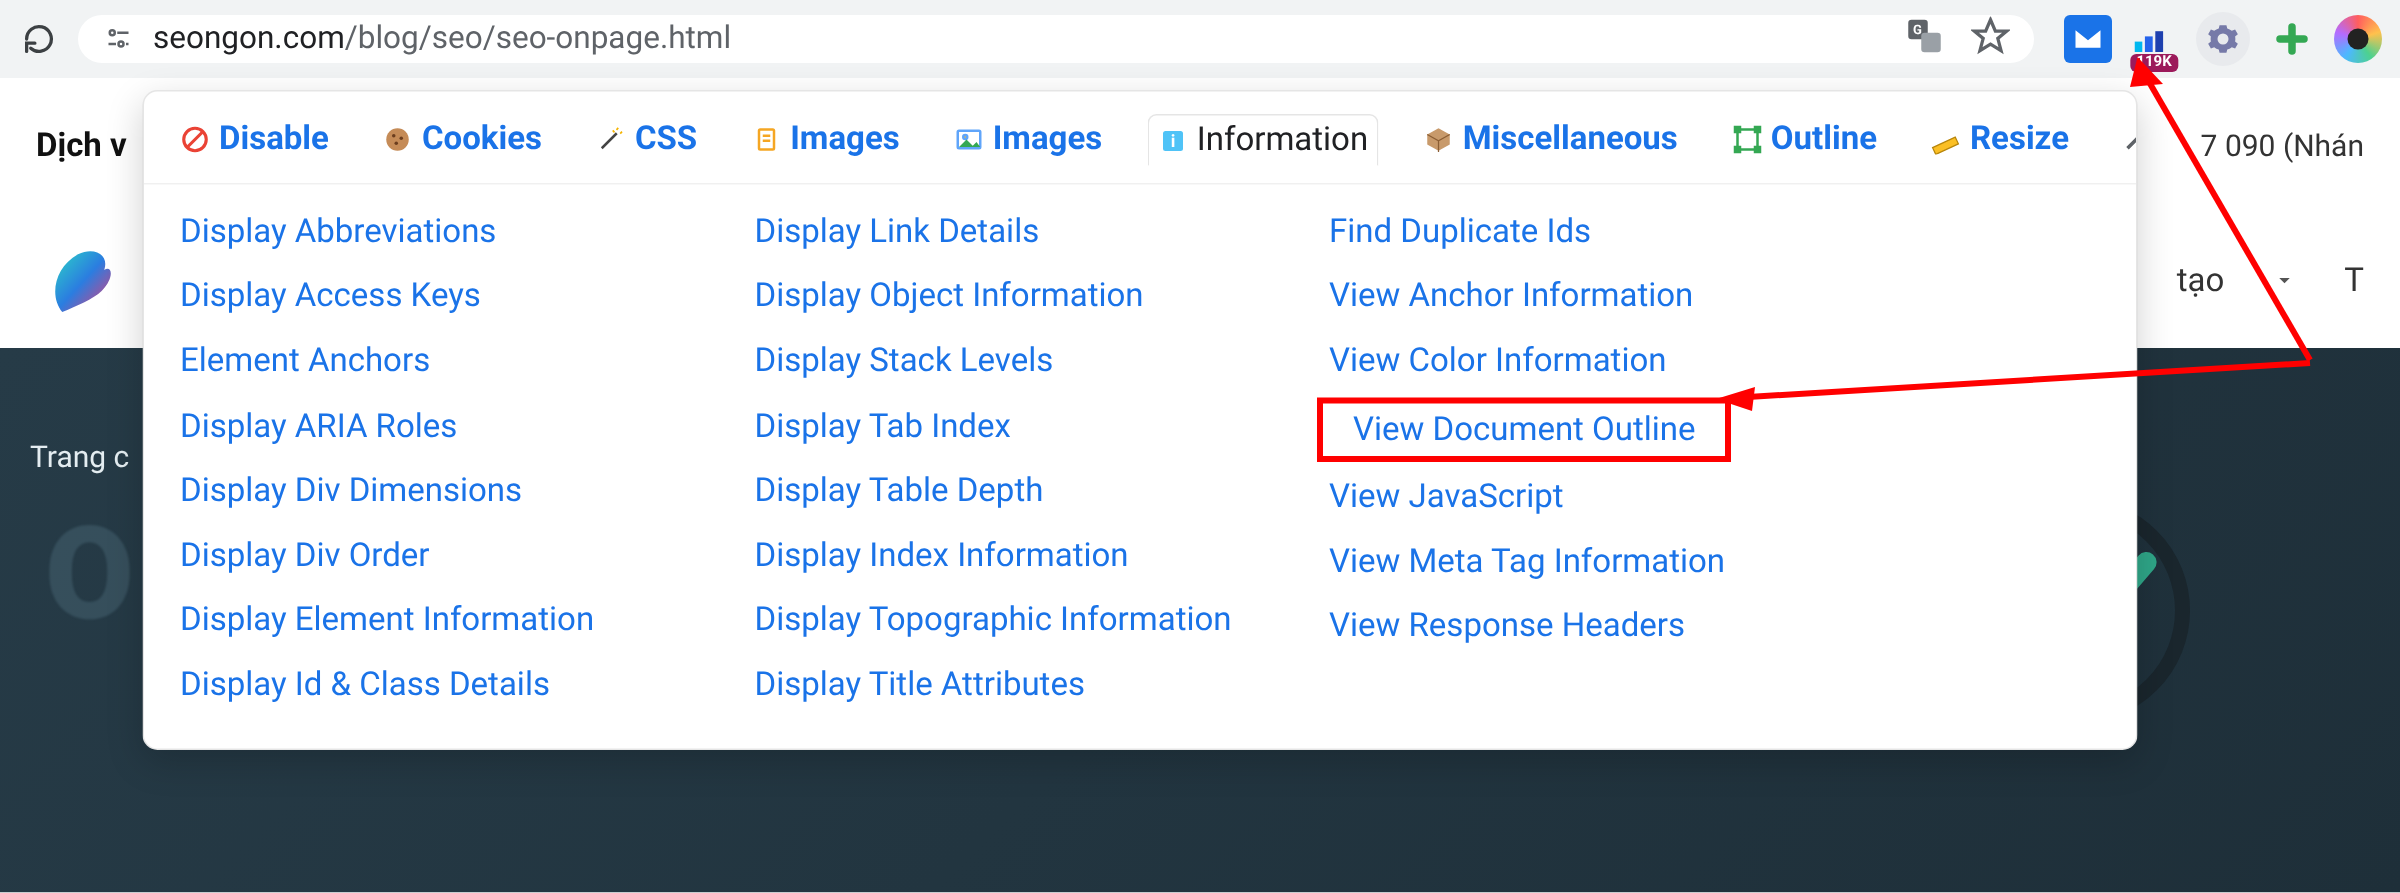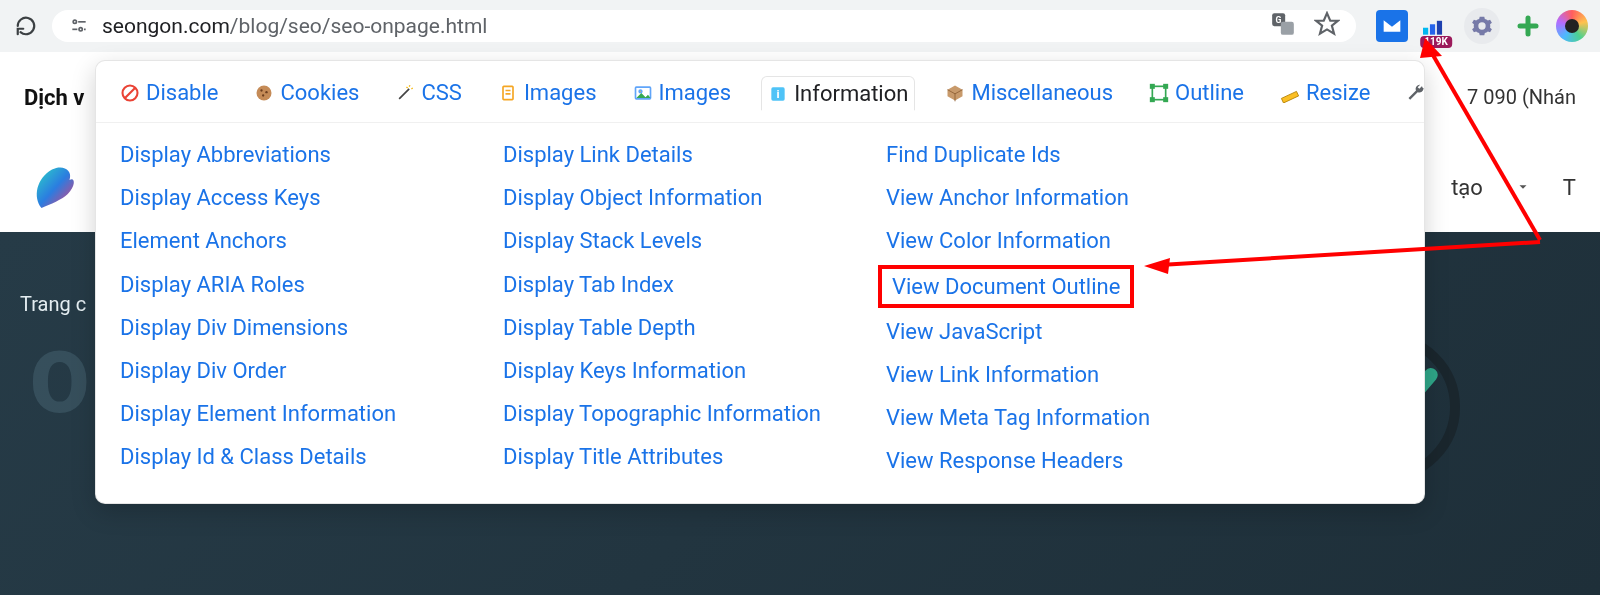--- a/index.html
+++ b/index.html
@@ -183,20 +183,21 @@
     border-bottom: 1px solid rgba(0,0,0,0.06);
     flex-wrap: nowrap;
   }
   .wd-tab {
     display:flex; align-items:center; gap:6px;
     font-size: 22px;
     color: var(--link-blue);
     cursor: pointer;
     white-space: nowrap;
     padding: 4px 6px;
+    font-weight: bold;
   }
   .wd-tab.active {
     color: #202124;
     background:#fff;
     border: 1px solid rgba(0,0,0,0.1);
     border-bottom-color: #fff;
     border-radius: 6px 6px 0 0;
     position: relative;
     top: 1px;
     font-weight: 400;
@@ -218,21 +219,21 @@
   .wd-link {
     font-size: 22px;
     color: var(--link-blue);
     cursor: pointer;
     line-height: 1.6;
     white-space: nowrap;
     width: fit-content;
   }
   .highlight-box {
     border: 4px solid var(--red);
-    padding: 0 10px;
+    padding: 0 20px;
     margin: -2px -8px;
   }
 
   
   .anno-layer {
     position:absolute;
     top:0; left:0; right:0; bottom:0;
     pointer-events:none;
     z-index: 100;
   }
@@ -452,31 +453,30 @@
         <div class="wd-link">Display Div Order</div>
         <div class="wd-link">Display Element Information</div>
         <div class="wd-link">Display Id &amp; Class Details</div>
       </div>
     <div class="wd-col" id="col2">
         <div class="wd-link">Display Link Details</div>
         <div class="wd-link">Display Object Information</div>
         <div class="wd-link">Display Stack Levels</div>
         <div class="wd-link">Display Tab Index</div>
         <div class="wd-link">Display Table Depth</div>
-        <div class="wd-link">Display Keys Information</div>
+        <div class="wd-link">Display Index Information</div>
         <div class="wd-link">Display Topographic Information</div>
         <div class="wd-link">Display Title Attributes</div>
       </div>
     <div class="wd-col" id="col3">
         <div class="wd-link">Find Duplicate Ids</div>
         <div class="wd-link">View Anchor Information</div>
         <div class="wd-link">View Color Information</div>
         <div class="wd-link highlight-box">View Document Outline</div>
         <div class="wd-link">View JavaScript</div>
-        <div class="wd-link">View Link Information</div>
         <div class="wd-link">View Meta Tag Information</div>
         <div class="wd-link">View Response Headers</div>
       </div>
   </div>
 </div>
 
 <svg class="anno-layer" width="1600" height="595">
   <defs>
     <marker id="arrowhead" markerWidth="12" markerHeight="10" refX="2" refY="5" orient="auto">
       <polygon points="12 0, 0 5, 12 10" fill="#ff0000"></polygon>

